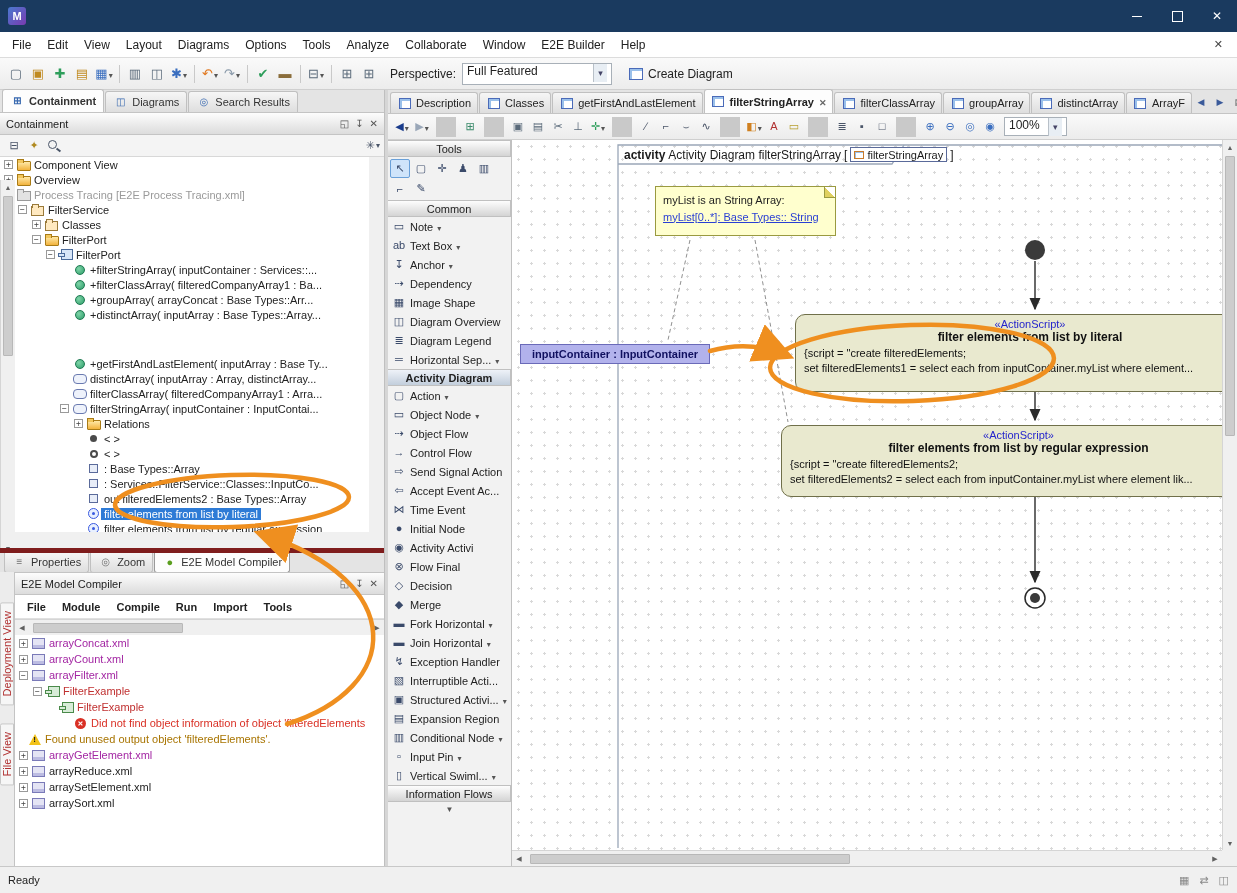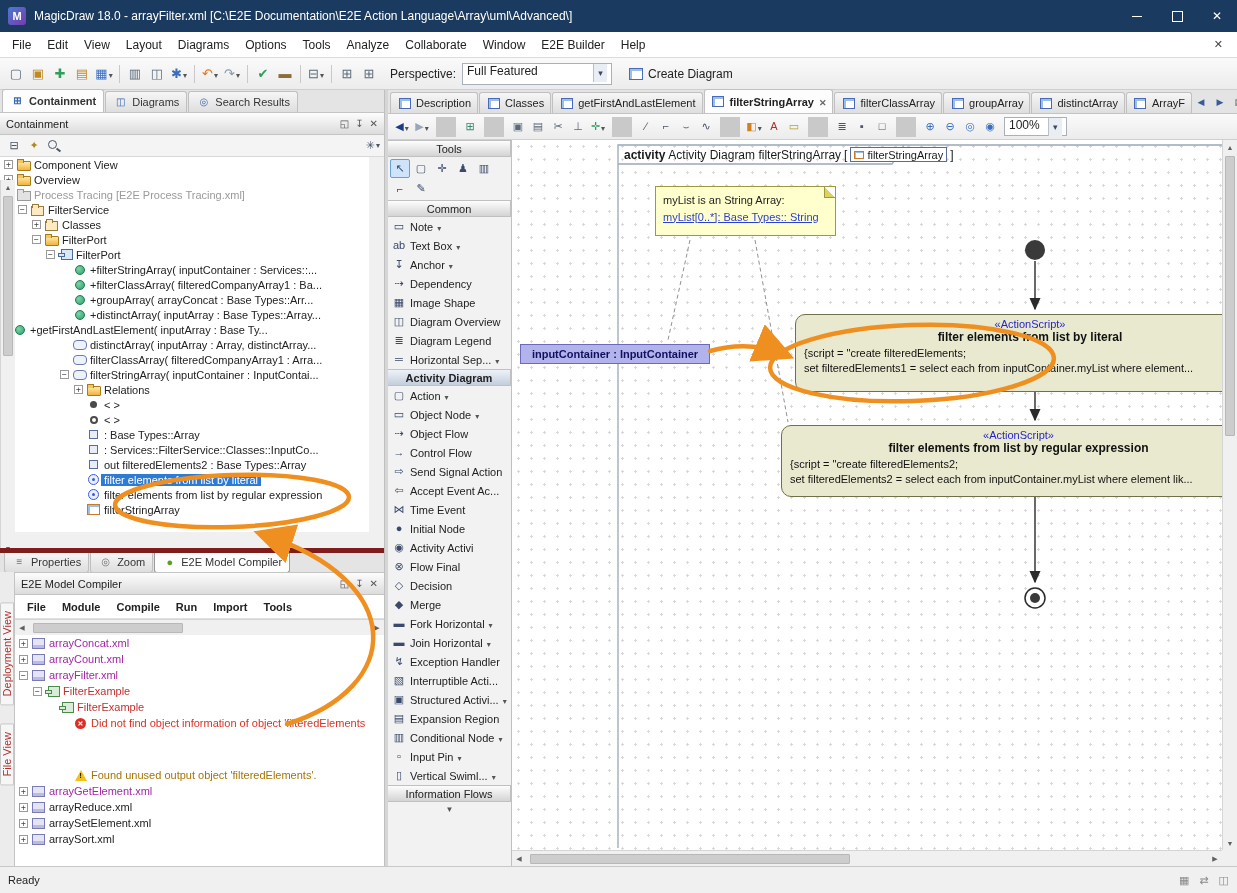--- a/index.html
+++ b/index.html
@@ -193,21 +193,20 @@
 
   .overlay{position:absolute;left:0;top:0;width:1237px;height:893px;pointer-events:none;z-index:60;}
 </style>
 </head>
 <body>
 
 <div class="app">
 
   <div class="titlebar">
     <span class="app-ic"></span>
-    <span class="title-text">MagicDraw 18.0 - arrayFilter.xml [C:\E2E Documentation\E2E Action Language\Array\uml\Advanced\]</span>
     <div class="win-controls">
       <span class="wbtn wmin"></span>
       <span class="wbtn wmax"></span>
       <span class="wbtn wclose"></span>
     </div>
   </div>
 
   <div class="menubar">
     <span class="menu-item">File</span>
       <span class="menu-item">Edit</span>
@@ -399,21 +398,21 @@
         <div class="trow" style="padding-left: 60px;">
           <span class="exp exp-hidden"></span>
           <span class="ic ic-op"></span>
           <span class="tlabel">+groupArray( arrayConcat : Base Types::Arr...</span>
         </div>
         <div class="trow" style="padding-left: 60px;">
           <span class="exp exp-hidden"></span>
           <span class="ic ic-op"></span>
           <span class="tlabel">+distinctArray( inputArray : Base Types::Array...</span>
         </div>
-        <div class="trow" style="">
+        <div class="trow" style="padding-left: 60px; margin-top: 34px;">
           <span class="exp exp-hidden"></span>
           <span class="ic ic-op"></span>
           <span class="tlabel">+getFirstAndLastElement( inputArray : Base Ty...</span>
         </div>
         <div class="trow" style="padding-left: 60px;">
           <span class="exp exp-hidden"></span>
           <span class="ic ic-activity"></span>
           <span class="tlabel">distinctArray( inputArray : Array, distinctArray...</span>
         </div>
         <div class="trow" style="padding-left: 60px;">
@@ -544,21 +543,21 @@
           <div class="trow" style="padding-left: 32px; color: rgb(192, 48, 48);">
             <span class="exp exp-hidden"></span>
             <span class="ic ic-component2"></span>
             <span class="tlabel">FilterExample</span>
           </div>
           <div class="trow" style="padding-left: 46px; color: rgb(217, 48, 37);">
             <span class="exp exp-hidden"></span>
             <span class="ic ic-error"></span>
             <span class="tlabel">Did not find object information of object 'filteredElements</span>
           </div>
-          <div class="trow" style="padding-left: 46px; color: rgb(168, 116, 0); margin-top: 36px;">
+          <div class="trow" style="color: rgb(168, 116, 0);">
             <span class="exp exp-hidden"></span>
             <span class="ic ic-warn"></span>
             <span class="tlabel">Found unused output object 'filteredElements'.</span>
           </div>
           <div class="trow" style="padding-left: 4px; color: rgb(163, 38, 163);">
             <span class="exp">+</span>
             <span class="ic ic-module"></span>
             <span class="tlabel">arrayGetElement.xml</span>
           </div>
           <div class="trow" style="padding-left: 4px;">

